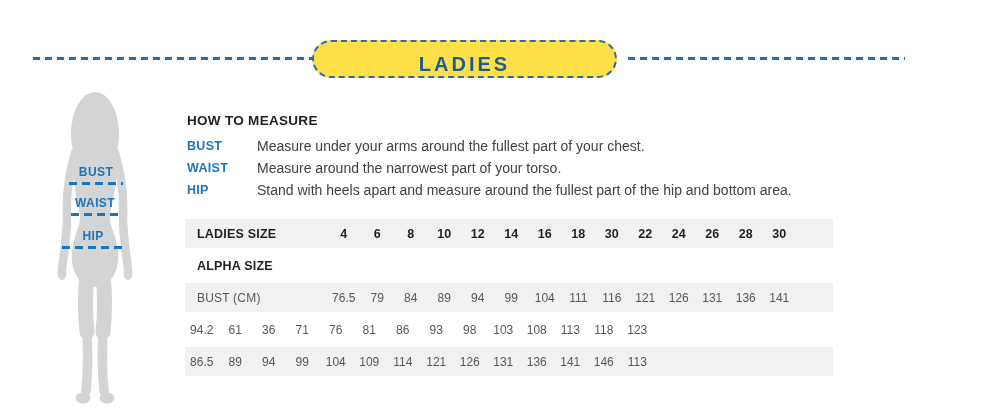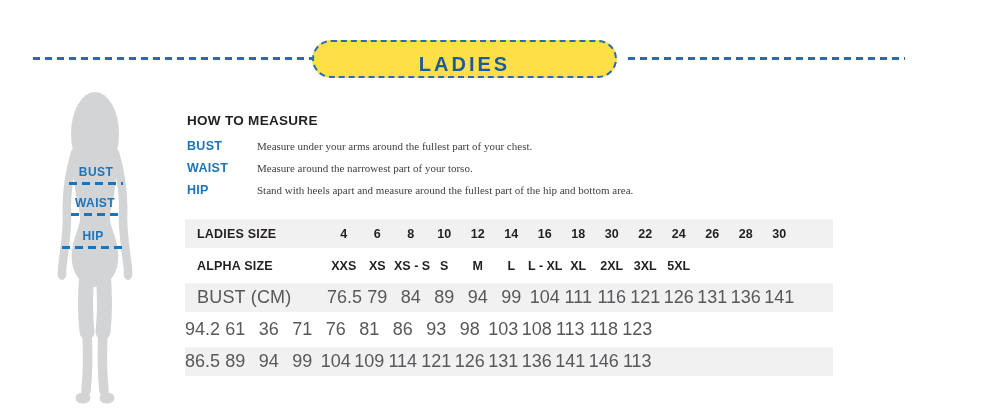--- a/index.html
+++ b/index.html
@@ -59,27 +59,27 @@
   .howto{position:absolute;left:187px;top:101px;width:700px;margin-top:12px;}
   .howto-title{
     font-size:13.5px;font-weight:bold;color:var(--heading-text);
     letter-spacing:0.3px;margin-bottom:7px;
   }
   .measure-row{display:flex;height:22px;align-items:center;}
   .measure-label{
     width:70px;flex:0 0 70px;
     color:var(--accent-blue);font-weight:bold;font-size:12.5px;letter-spacing:0.3px;
   }
-  .measure-text{font-size:11px;color:var(--body-text);font-family:Liberation Serif, serif;}
+  .measure-text{font-size:14px;color:var(--body-text);}
   
   .size-table{position:absolute;left:185px;top:219px;width:648px;}
   .trow{
     display:flex;align-items:center;
     height:29px;margin-bottom:3px;
-    font-size:18px;color:var(--data-text);
+    font-size:12px;color:var(--data-text);
   }
   .trow.shaded{background:var(--row-shade);}
   .trow.bold{font-weight:bold;color:var(--heading-text);font-size:12.5px;}
   .row-label{width:130px;flex:0 0 130px;padding-left:12px;letter-spacing:0.2px;}
   .row-cells{display:flex;flex:1;margin-right:36px;}
   .cell{width:33.5px;flex:0 0 33.5px;text-align:center;white-space:nowrap;}
 </style>
 </head>
 <body>
 
@@ -147,36 +147,20 @@
           <div class="cell">30</div>
           <div class="cell">22</div>
           <div class="cell">24</div>
           <div class="cell">26</div>
           <div class="cell">28</div>
           <div class="cell">30</div>
         </div>
   </div>
       <div class="trow bold">
     <div class="row-label">ALPHA SIZE</div>
-    <div class="row-cells">
-          <div class="cell">XXS</div>
-          <div class="cell">XS</div>
-          <div class="cell">XS - S</div>
-          <div class="cell">S</div>
-          <div class="cell">M</div>
-          <div class="cell">L</div>
-          <div class="cell">L - XL</div>
-          <div class="cell">XL</div>
-          <div class="cell">2XL</div>
-          <div class="cell">3XL</div>
-          <div class="cell">5XL</div>
-          <div class="cell"></div>
-          <div class="cell"></div>
-          <div class="cell"></div>
-        </div>
   </div>
       <div class="trow shaded">
     <div class="row-label">BUST (CM)</div>
     <div class="row-cells">
           <div class="cell">76.5</div>
           <div class="cell">79</div>
           <div class="cell">84</div>
           <div class="cell">89</div>
           <div class="cell">94</div>
           <div class="cell">99</div>

